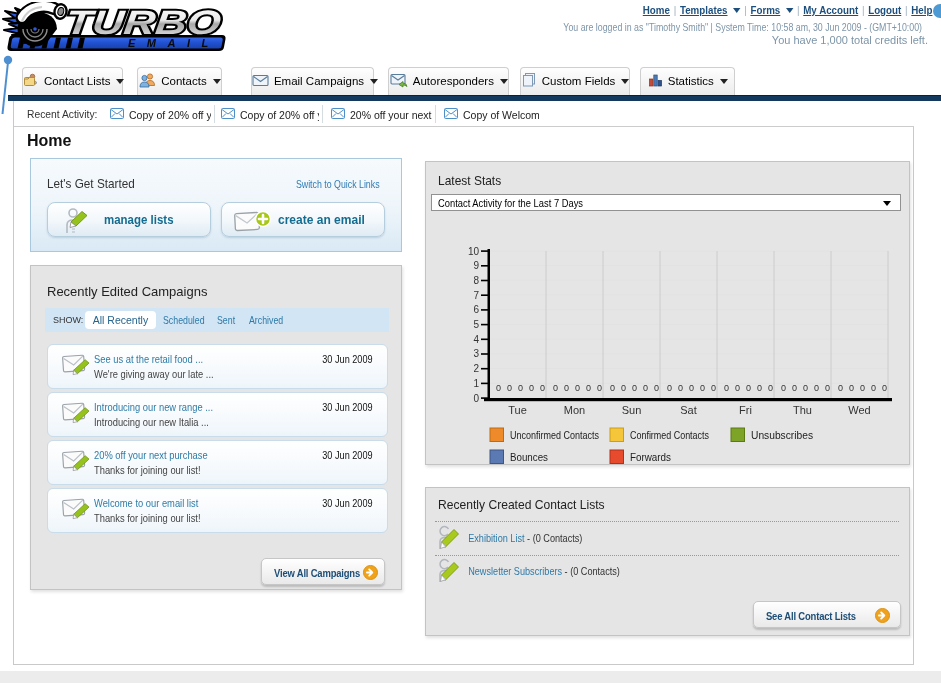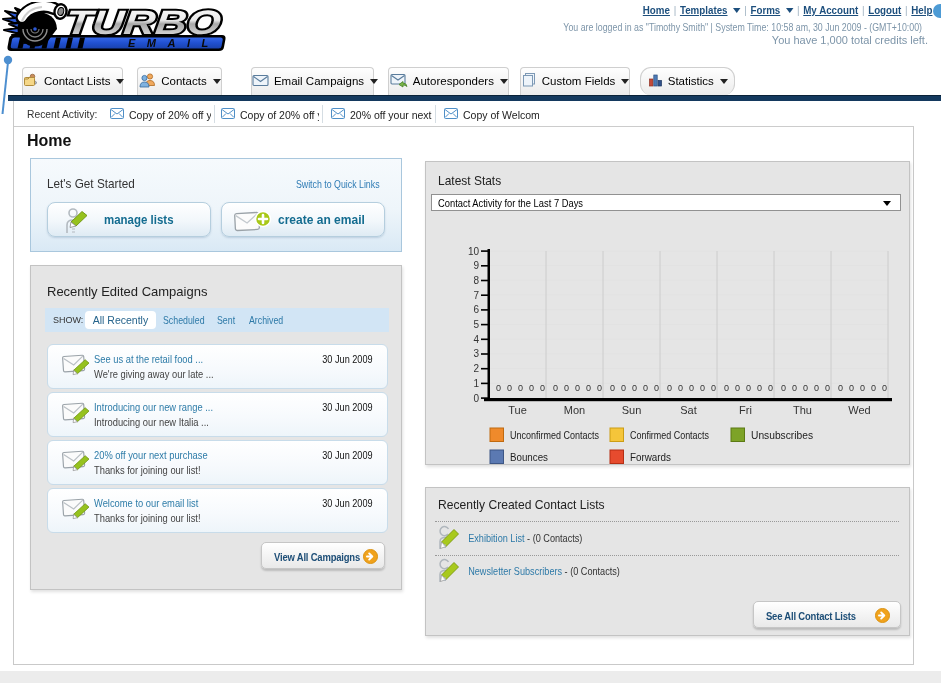--- a/index.html
+++ b/index.html
@@ -155,21 +155,21 @@
         </svg>Email Campaigns<span class="tarr"></span></span>
     <span class="tab" style="width:121px;margin-right:6px;"><svg width="18" height="16" viewBox="0 0 18 16">
           <rect x="1" y="2.5" width="14" height="9.5" rx="1" fill="#eef4fa" stroke="#5a7c9c" stroke-width="1.1"></rect>
           <path d="M1.5 3.5 L8 8 L14.5 3.5" fill="none" stroke="#5a7c9c" stroke-width="1.1"></path>
           <path d="M9 12.5 L13 9.5 L13 11 Q16.5 11 17 14.5 Q15 12.8 13 13 L13 15 Z" fill="#7ab648" stroke="#47802a" stroke-width="0.8"></path>
         </svg>Autoresponders<span class="tarr"></span></span>
     <span class="tab" style="width:110px;margin-right:6px;"><svg width="16" height="16" viewBox="0 0 16 16">
           <rect x="4.5" y="1.5" width="9" height="10.5" fill="#eef4fa" stroke="#7d99b5" stroke-width="1"></rect>
           <rect x="2.5" y="3.5" width="9" height="10.5" fill="#eef4fa" stroke="#7d99b5" stroke-width="1"></rect>
         </svg>Custom Fields<span class="tarr"></span></span>
-    <span class="tab" style="width:95px;margin-right:14px;border-radius:11px;"><svg width="15" height="16" viewBox="0 0 15 16">
+    <span class="tab" style="width:95px;margin-right:14px;"><svg width="15" height="16" viewBox="0 0 15 16">
           <rect x="1.5" y="7" width="3.4" height="7" fill="#c44a3a" stroke="#8f2f22" stroke-width="0.7"></rect>
           <rect x="5.8" y="3" width="3.4" height="11" fill="#4d7ab5" stroke="#2d4f80" stroke-width="0.7"></rect>
           <rect x="10.1" y="8.5" width="3.4" height="5.5" fill="#31518a" stroke="#1c3560" stroke-width="0.7"></rect>
         </svg>Statistics<span class="tarr"></span></span>
   </div>
   <div class="abs navybar"></div>
 
   <div class="abs frame"></div>
   <div class="abs grayfoot"></div>
 
@@ -280,21 +280,21 @@
       <svg width="29" height="25" viewBox="0 0 30 26">
           <rect x="1" y="3" width="22" height="16" rx="1.5" fill="#fbfbfb" stroke="#9aa2a8" stroke-width="1.2" transform="rotate(-4 12 11)"></rect>
           <path d="M2 5 L12 12.5 L22 4" fill="none" stroke="#b9bfc4" stroke-width="1.2" transform="rotate(-4 12 11)"></path>
           <path d="M12 18 L24 7 L28 10.5 L16 21.5 Z" fill="#96c21e" stroke="#6d930d" stroke-width="0.8"></path>
           <path d="M12 18 L16 21.5 L11.5 22.5 Z" fill="#fff" stroke="#888" stroke-width="0.7"></path>
         </svg>
       <span class="t1">Welcome to our email list</span>
         <span class="t2">Thanks for joining our list!</span>
         <span class="dt">30 Jun 2009</span>
     </div>
-    <div class="wbtn" style="left:230px;top:276px;width:124px;">
+    <div class="wbtn" style="left:230px;top:292px;width:124px;">
       <span class="bt">View All Campaigns</span>
       <svg width="15" height="15" viewBox="0 0 17 17" style="right:6px;">
           <circle cx="8.5" cy="8.5" r="8" fill="#f0a21c" stroke="#d88d08" stroke-width="1"></circle>
           <path d="M4.5 8.5 L9 8.5 M7 5 L10.5 8.5 L7 12" fill="none" stroke="#fff" stroke-width="2.2" stroke-linecap="round" stroke-linejoin="round"></path>
         </svg>
     </div>
   </div>
 
   <div class="abs panel" id="stats">
     <div class="ptitle" style="left:12px;top:11px;transform:scaleX(0.92);transform-origin:0 0;white-space:nowrap;">Latest Stats</div>

